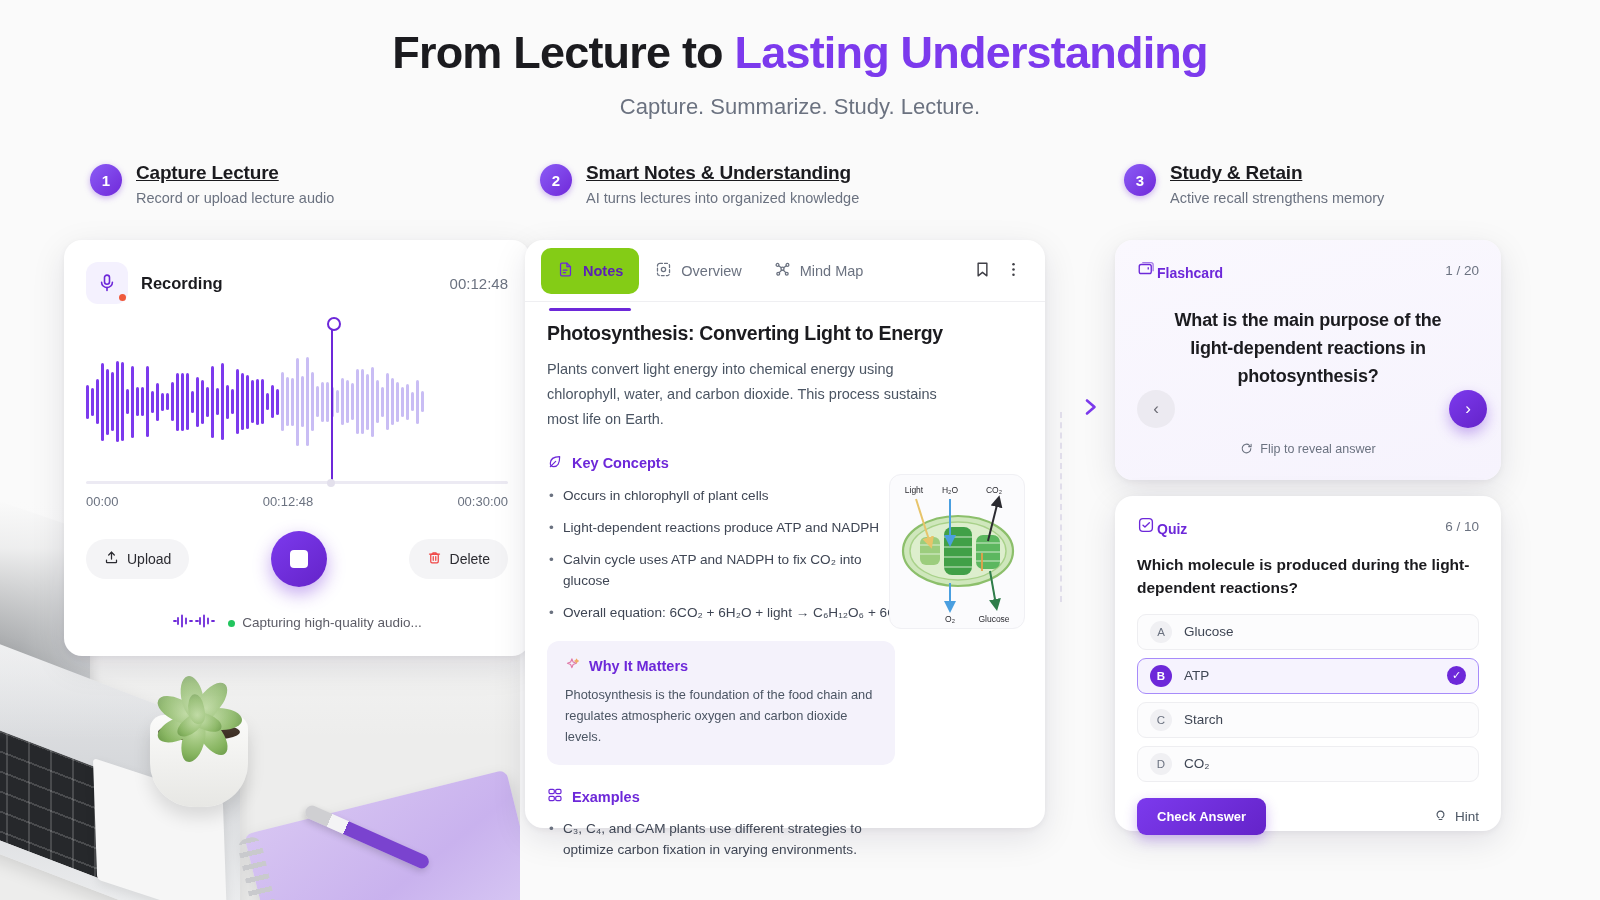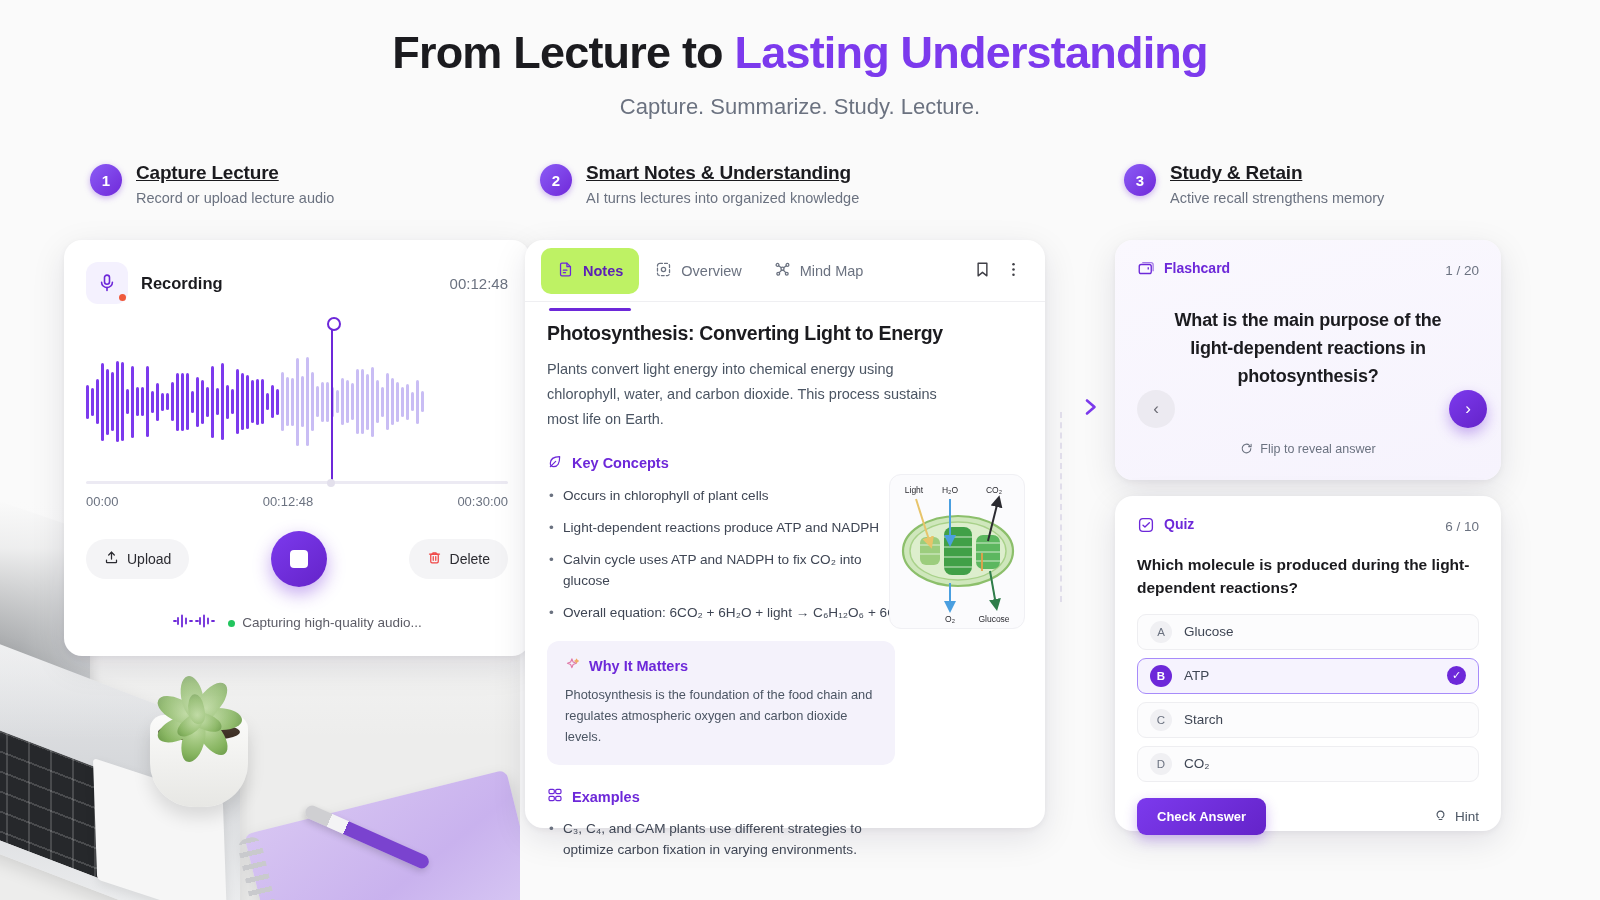--- a/index.html
+++ b/index.html
@@ -148,21 +148,21 @@
   .status .greendot{ width:7px; height:7px; border-radius:50%; background:#22c55e; display:inline-block; margin-right:7px; }
 
   
   #notes { left:525px; top:240px; width:520px; height:588px; }
   .tabbar{ display:flex; align-items:center; padding:0 16px; border-bottom:1px solid #efeff2; height:62px; }
   .tab{
     display:flex; align-items:center; gap:9px; font-size:14.5px; color:#6b7280;
     padding:0 16px; height:46px; border-radius:10px; position:relative; cursor:pointer; background:none; border:none;
     font-family:inherit;
   }
-  .tab.active{ color:#5b21b6; font-weight:700; background:#bef264; }
+  .tab.active{ color:#5b21b6; font-weight:700; background:#84cc16; }
   .tab.active::after{
     content:""; position:absolute; left:8px; right:8px; bottom:-17px; height:3px;
     background:#6d28d9; border-radius:2px;
   }
   .tab-spacer{ flex:1; }
   .icon-btn{ background:none; border:none; padding:6px; cursor:pointer; color:#3f3f46; }
 
   .notes-body{ padding:20px 22px 0; position:relative; }
   .notes-h{ font-size:19.5px; font-weight:700; letter-spacing:-.3px; }
   .notes-p{ margin-top:12px; font-size:14.5px; line-height:1.72; color:#4b5563; max-width:400px; }
@@ -186,21 +186,21 @@
   }
   .callout .sec-head{ margin-top:0; }
   .callout p{ margin-top:10px; font-size:12.8px; line-height:1.62; color:#4b5563; }
 
   
   #flashcard{
     left:1115px; top:240px; width:386px; height:240px;
     background:linear-gradient(165deg,#faf8fe 0%,#f6f3fd 100%); padding:20px 22px;
   }
   .mini-head{ display:flex; align-items:center; }
-  .mini-title{ display:flex; align-items:flex-start; gap:9px; color:#6d28d9; font-weight:700; font-size:14px; }
+  .mini-title{ display:flex; align-items:flex-end; gap:2px; color:#6d28d9; font-weight:700; font-size:14px; }
   .counter{ margin-left:auto; font-size:13.5px; color:#6b7280; }
   .fc-q{
     margin-top:26px; text-align:center; font-size:18px; line-height:1.55;
     font-weight:600; color:#1b1b1f; padding:0 34px; letter-spacing:-.2px;
   }
   .nav-circ{
     position:absolute; top:150px; width:38px; height:38px; border-radius:50%; border:none; cursor:pointer;
     display:flex; align-items:center; justify-content:center; font-size:17px;
   }
   .nav-prev{ left:22px; background:#eceaf1; color:#6b6b74; }

